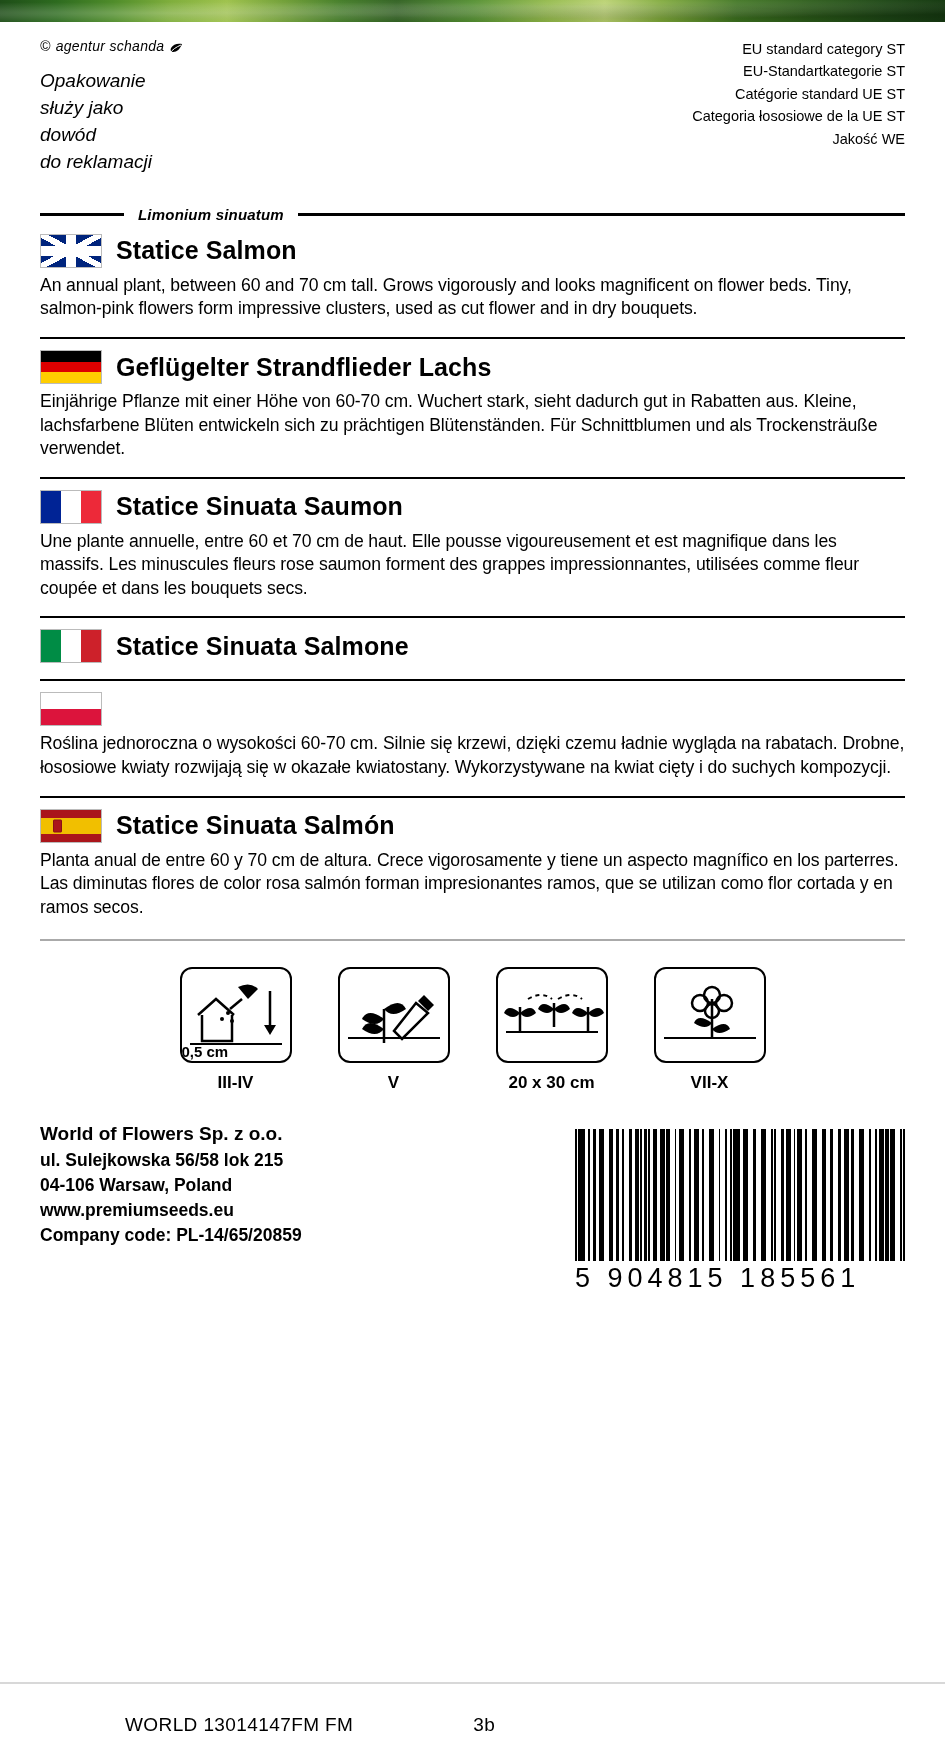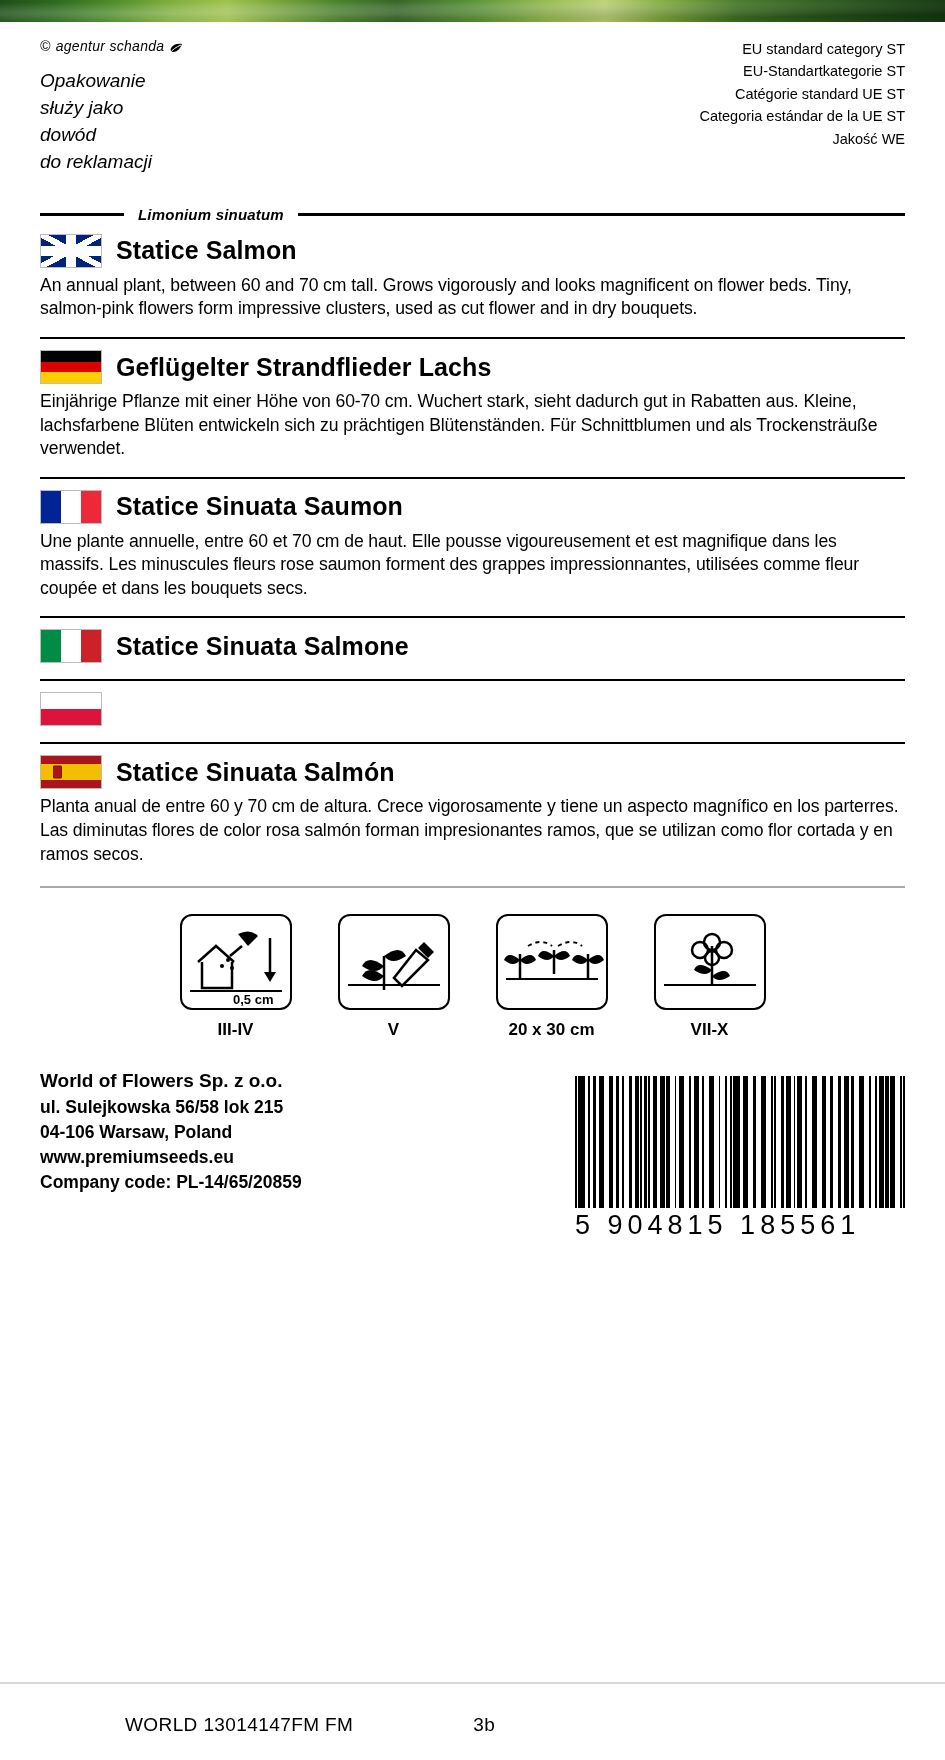--- a/index.html
+++ b/index.html
@@ -263,21 +263,21 @@
       </div>
       <div class="claim" style="white-space:pre-line">Opakowanie
 służy jako
 dowód
 do reklamacji</div>
     </div>
     <div class="eu-block">
       <div>EU standard category ST</div>
       <div>EU-Standartkategorie ST</div>
       <div>Catégorie standard UE ST</div>
-      <div>Categoria estándar de la UE ST</div>
+      <div>Categoria łososiowe de la UE ST</div>
       <div>Jakość WE</div>
     </div>
   </div>
 
   <div class="latin-wrap">
     <div class="rule"></div>
     <div class="latin-name">Limonium sinuatum</div>
     <div class="rule long"></div>
   </div>
 
@@ -313,20 +313,21 @@
       <div class="flag flag-it"></div>
       <div class="lang-title">Statice Sinuata Salmone</div>
     </div>
     <div class="hr-thin"></div>
   </div>
 
   <div class="lang-block">
     <div class="lang-head">
       <div class="flag flag-pl"></div>
     </div>
+    <div class="lang-body">Roślina jednoroczna o wysokości 60-70 cm. Silnie się krzewi, dzięki czemu ładnie wygląda na rabatach. Drobne, łososiowe kwiaty rozwijają się w okazałe kwiatostany. Wykorzystywane na kwiat cięty i do suchych kompozycji.</div>
     <div class="hr-thin"></div>
   </div>
 
   <div class="lang-block">
     <div class="lang-head">
       <div class="flag flag-es">
           <span class="crest"></span>
         </div>
       <div class="lang-title">Statice Sinuata Salmón</div>
     </div>
@@ -343,21 +344,21 @@
           <path d="M20 46 V72 H50 V46" fill="none" stroke="#000" stroke-width="2.5"></path>
           <path d="M56 18 q12 -6 20 2 l-10 10 z" fill="#000"></path>
           <path d="M60 30 l-12 10" stroke="#000" stroke-width="2.5" fill="none"></path>
           <circle cx="46" cy="44" r="2" fill="#000"></circle>
           <circle cx="40" cy="50" r="2" fill="#000"></circle>
           <circle cx="50" cy="52" r="2" fill="#000"></circle>
           <path d="M88 22 V62" stroke="#000" stroke-width="2.5" fill="none"></path>
           <path d="M82 56 L88 66 L94 56" fill="#000"></path>
         </svg>
         <div class="ground" style="bottom:16px"></div>
-        <div style="position:absolute;bottom:1px;left:0;right:16px;text-align:right;font-size:13px;font-weight:bold;">0,5 cm</div>
+        <div style="position:absolute;bottom:1px;left:0;right:16px;text-align:left;font-size:15px;font-weight:bold;">0,5 cm</div>
       </div>
       <div class="icon-caption">III-IV</div>
     </div>
 
     <div class="icon-cell">
       <div class="icon-box">
         <svg width="112" height="96" viewBox="0 0 112 96">
           <path d="M44 74 V40" stroke="#000" stroke-width="2.5" fill="none"></path>
           <path d="M44 50 q-16 -12 -22 0 q14 10 22 0z" fill="#000"></path>
           <path d="M44 40 q16 -12 22 0 q-14 10 -22 0z" fill="#000"></path>

